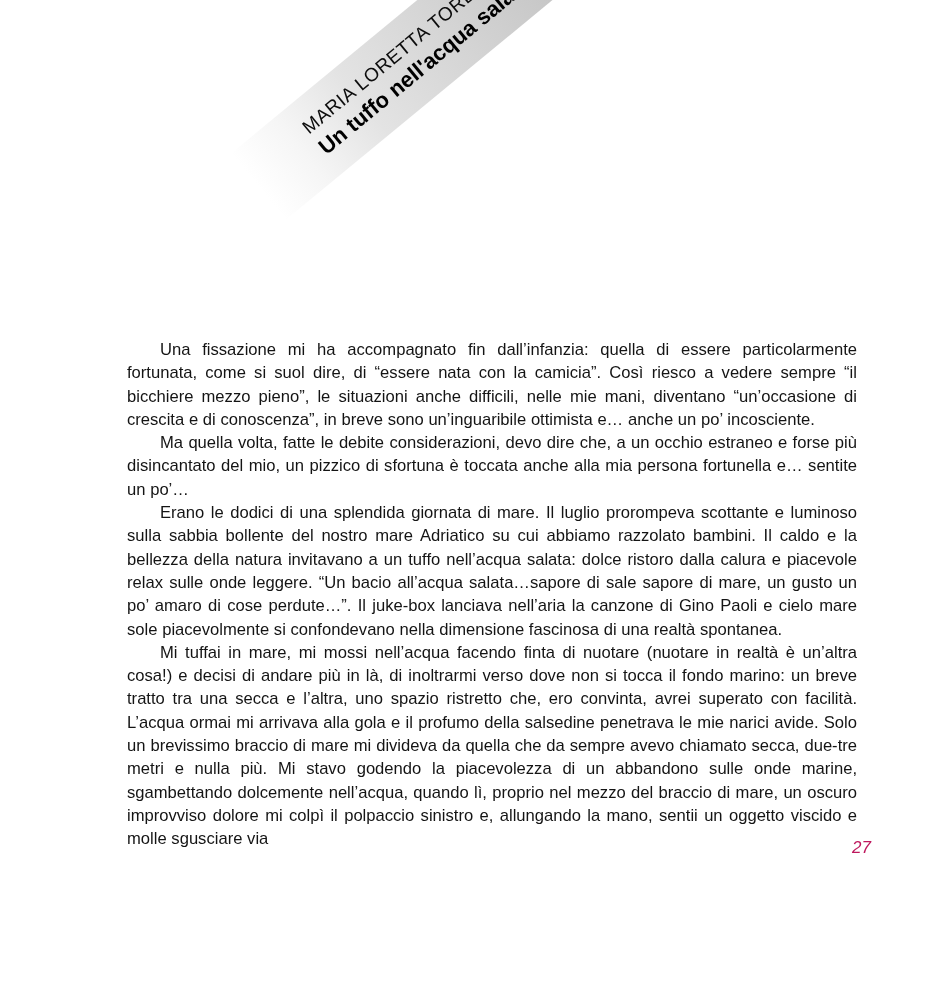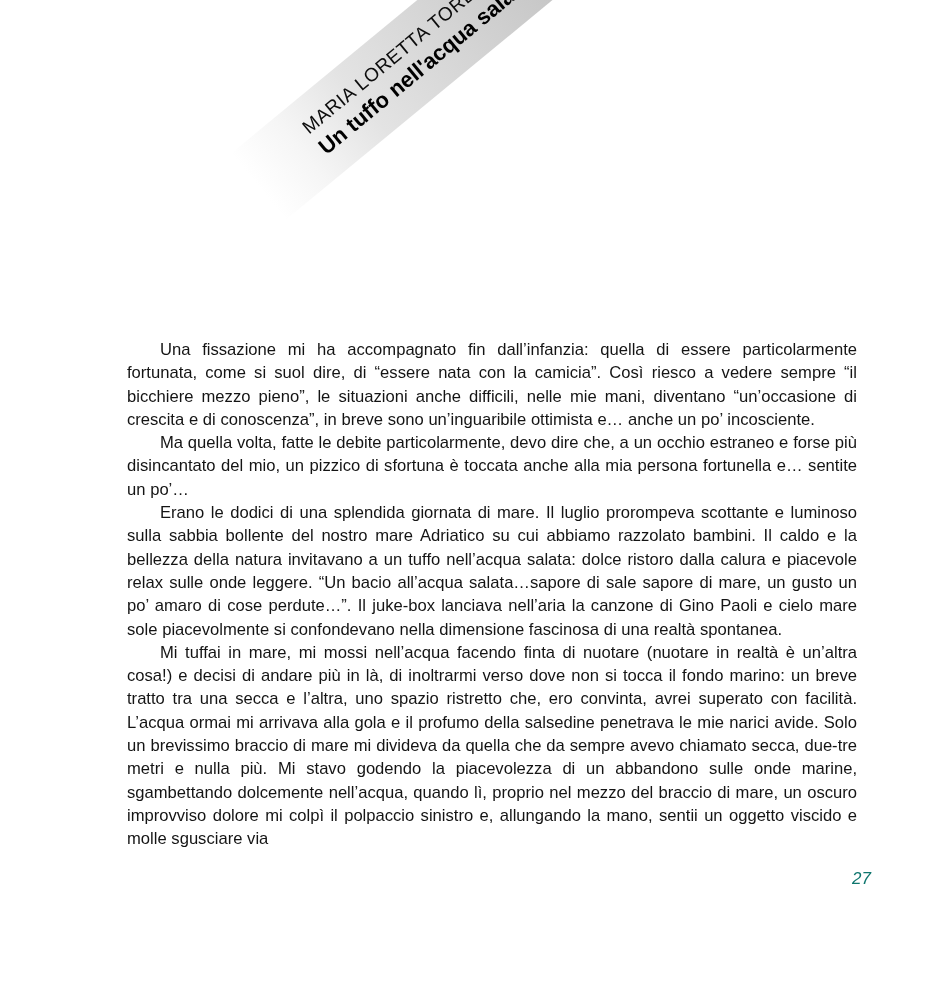--- a/index.html
+++ b/index.html
@@ -91,37 +91,37 @@
     text-indent: 33px;
     color: #141414;
     hyphens: none;
     word-spacing: 0.1px;
   }
 
   
   #page-folio {
     position: absolute;
     left: 852px;
-    top: 869px;
+    top: 838px;
     font-size: 17px;
     font-style: italic;
-    color: #0f766e;
+    color: #be185d;
   }
 </style>
 </head>
 <body>
 
 <div id="header-banner">
   <div class="banner-stripe"></div>
   <div class="banner-text-layer">
     <div class="banner-author">MARIA LORETTA TORDINI</div>
     <div class="banner-title">Un tuffo nell'acqua salata</div>
   </div>
 </div>
 
 <div id="article-body">
   <p class="para">Una fissazione mi ha accompagnato fin dall’infanzia: quella di essere particolarmente fortunata, come si suol dire, di “essere nata con la camicia”. Così riesco a vedere sempre “il bicchiere mezzo pieno”, le situazioni anche difficili, nelle mie mani, diventano “un’occasione di crescita e di conoscenza”, in breve sono un’inguaribile ottimista e… anche un po’ incosciente.</p>
-  <p class="para">Ma quella volta, fatte le debite particolarmente, devo dire che, a un occhio estraneo e forse più disincantato del mio, un pizzico di sfortuna è toccata anche alla mia persona fortunella e… sentite un po’…</p>
+  <p class="para">Ma quella volta, fatte le debite considerazioni, devo dire che, a un occhio estraneo e forse più disincantato del mio, un pizzico di sfortuna è toccata anche alla mia persona fortunella e… sentite un po’…</p>
   <p class="para">Erano le dodici di una splendida giornata di mare. Il luglio prorompeva scottante e luminoso sulla sabbia bollente del nostro mare Adriatico su cui abbiamo razzolato bambini. Il caldo e la bellezza della natura invitavano a un tuffo nell’acqua salata: dolce ristoro dalla calura e piacevole relax sulle onde leggere. “Un bacio all’acqua salata…sapore di sale sapore di mare, un gusto un po’ amaro di cose perdute…”. Il juke-box lanciava nell’aria la canzone di Gino Paoli  e cielo mare sole piacevolmente si confondevano nella dimensione fascinosa di una realtà spontanea.</p>
   <p class="para">Mi tuffai in mare, mi mossi nell’acqua facendo finta di nuotare (nuotare in realtà è un’altra cosa!) e decisi di andare più in là, di inoltrarmi verso dove non si tocca il fondo marino: un breve tratto tra una secca e l’altra, uno spazio ristretto che, ero convinta, avrei superato con facilità. L’acqua ormai mi arrivava alla gola e il profumo della salsedine penetrava le mie narici avide. Solo un brevissimo braccio di mare mi divideva da quella che da sempre avevo chiamato secca, due-tre metri e nulla più. Mi stavo godendo la piacevolezza di un abbandono sulle onde marine, sgambettando dolcemente nell’acqua, quando lì, proprio nel mezzo del braccio di mare, un oscuro improvviso dolore mi colpì il polpaccio sinistro e, allungando la mano, sentii un oggetto viscido e molle sgusciare via</p>
 </div>
 
 <div id="page-folio">27</div>
 
 </body></html>

